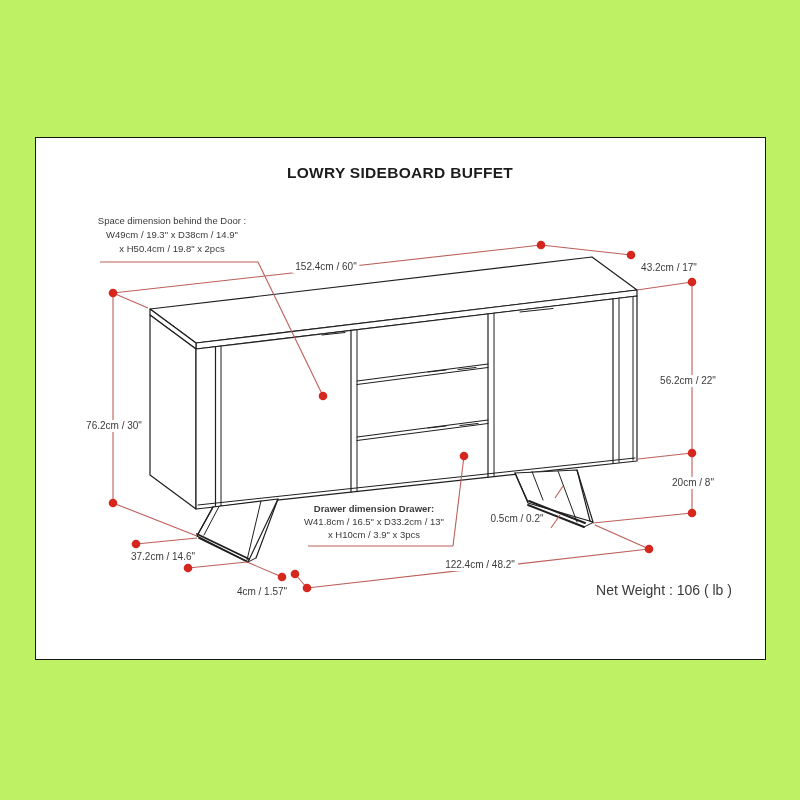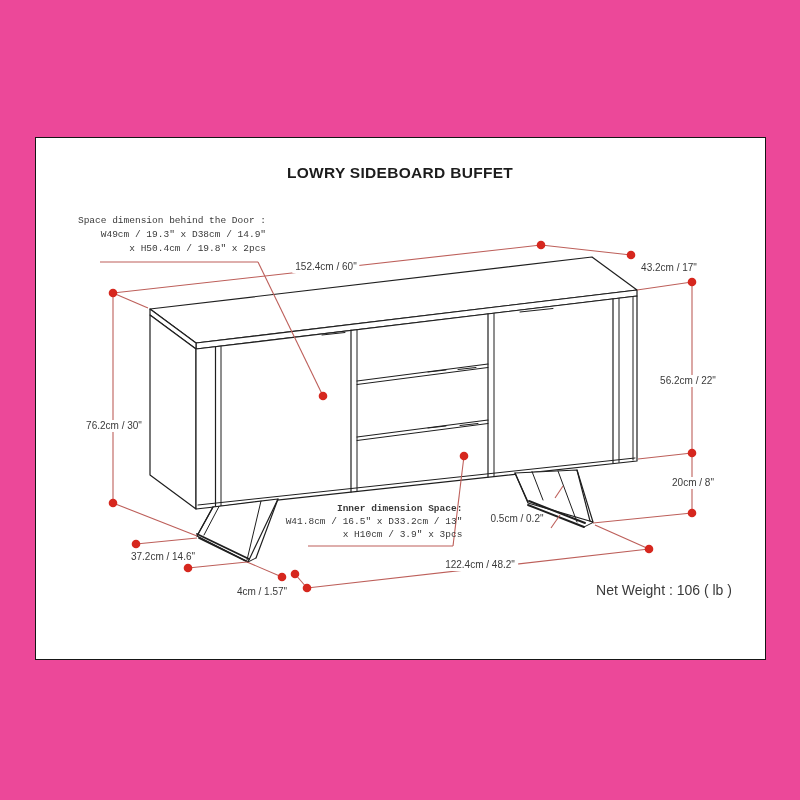--- a/index.html
+++ b/index.html
@@ -1,38 +1,38 @@
 <!DOCTYPE html>
 <html style="--red-line: #bd5f5a; --dot: #d6271e; --ink: #1f1f1f;"><head>
 <meta charset="utf-8">
 <style>
   html,body{margin:0;padding:0;background:#fff;}
   #canvas{
-    position:relative;width:800px;height:800px;background:#ec4899;overflow:hidden;
+    position:relative;width:800px;height:800px;background:#bef264;overflow:hidden;
     font-family:"Liberation Sans", sans-serif;color:#333;
   }
   #frame{
     position:absolute;left:35px;top:137px;width:729px;height:521px;
     border:1.6px solid #161616;background:#fff;
   }
   svg{position:absolute;left:0;top:0;}
   .bl{stroke:var(--ink,#1f1f1f);stroke-width:1.2;fill:none;stroke-linecap:round;}
   .blf{stroke:var(--ink,#1f1f1f);stroke-width:1.2;fill:#ffffff;stroke-linejoin:round;}
   .bl.thin{stroke-width:1;}
   .bl.thick{stroke-width:1.9;}
   .rl{stroke:var(--red-line,#bd5f5a);stroke-width:1.1;fill:none;}
   .dot{fill:var(--dot,#d6271e);stroke:none;}
   .label{
     position:absolute;transform:translate(-50%,-50%);
     font-size:10px;line-height:12px;white-space:nowrap;color:#3a3a3a;
   }
   .label.bgw{background:#ffffff;padding:0 3px;}
   .note{
-    position:absolute;transform:translateX(-50%);text-align:right;
-    font-size:9.5px;line-height:14px;white-space:nowrap;color:#3a3a3a;font-family:Liberation Mono, monospace;
+    position:absolute;transform:translateX(-50%);text-align:center;
+    font-size:9.5px;line-height:14px;white-space:nowrap;color:#3a3a3a;
   }
   .note .b{font-weight:bold;}
   #title{
     position:absolute;transform:translate(-50%,-50%);
     font-weight:bold;font-size:15.5px;letter-spacing:.3px;color:#1c1c1c;white-space:nowrap;
   }
   #net-weight{position:absolute;transform:translate(-50%,-50%);font-size:14px;color:#3a3a3a;white-space:nowrap;}
 </style>
 </head>
 <body>
@@ -130,21 +130,21 @@
     </g>
   </svg>
 
   <div class="note" style="left:172px;top:214px;">
     <div>Space dimension behind the Door :</div>
     <div>W49cm / 19.3" x D38cm / 14.9"</div>
     <div>x H50.4cm / 19.8" x 2pcs</div>
   </div>
 
   <div class="note" style="left:374px;top:502px;line-height:13px;">
-    <div class="b">Inner dimension Space:</div>
+    <div class="b">Drawer dimension Drawer:</div>
     <div>W41.8cm / 16.5" x D33.2cm / 13"</div>
     <div>x H10cm / 3.9" x 3pcs</div>
   </div>
 
   <div class="label bgw" style="left:326px;top:267px;">152.4cm / 60"</div>
   <div class="label" style="left:669px;top:268px;">43.2cm / 17"</div>
   <div class="label bgw" style="left:688px;top:381px;">56.2cm / 22"</div>
   <div class="label bgw" style="left:693px;top:483px;">20cm / 8"</div>
   <div class="label bgw" style="left:114px;top:426px;">76.2cm / 30"</div>
   <div class="label" style="left:163px;top:557px;">37.2cm / 14.6"</div>

